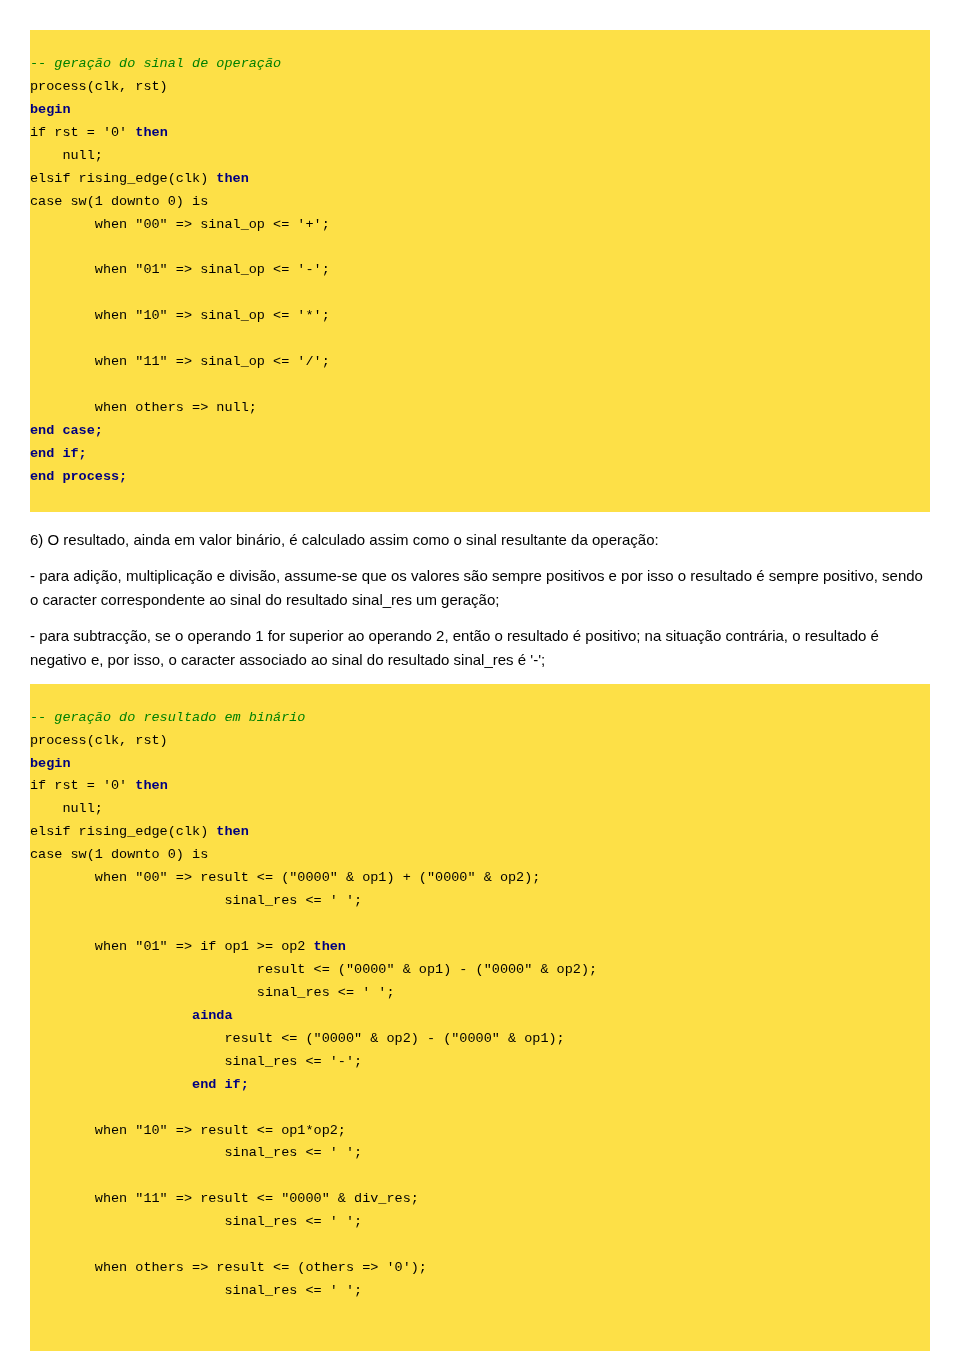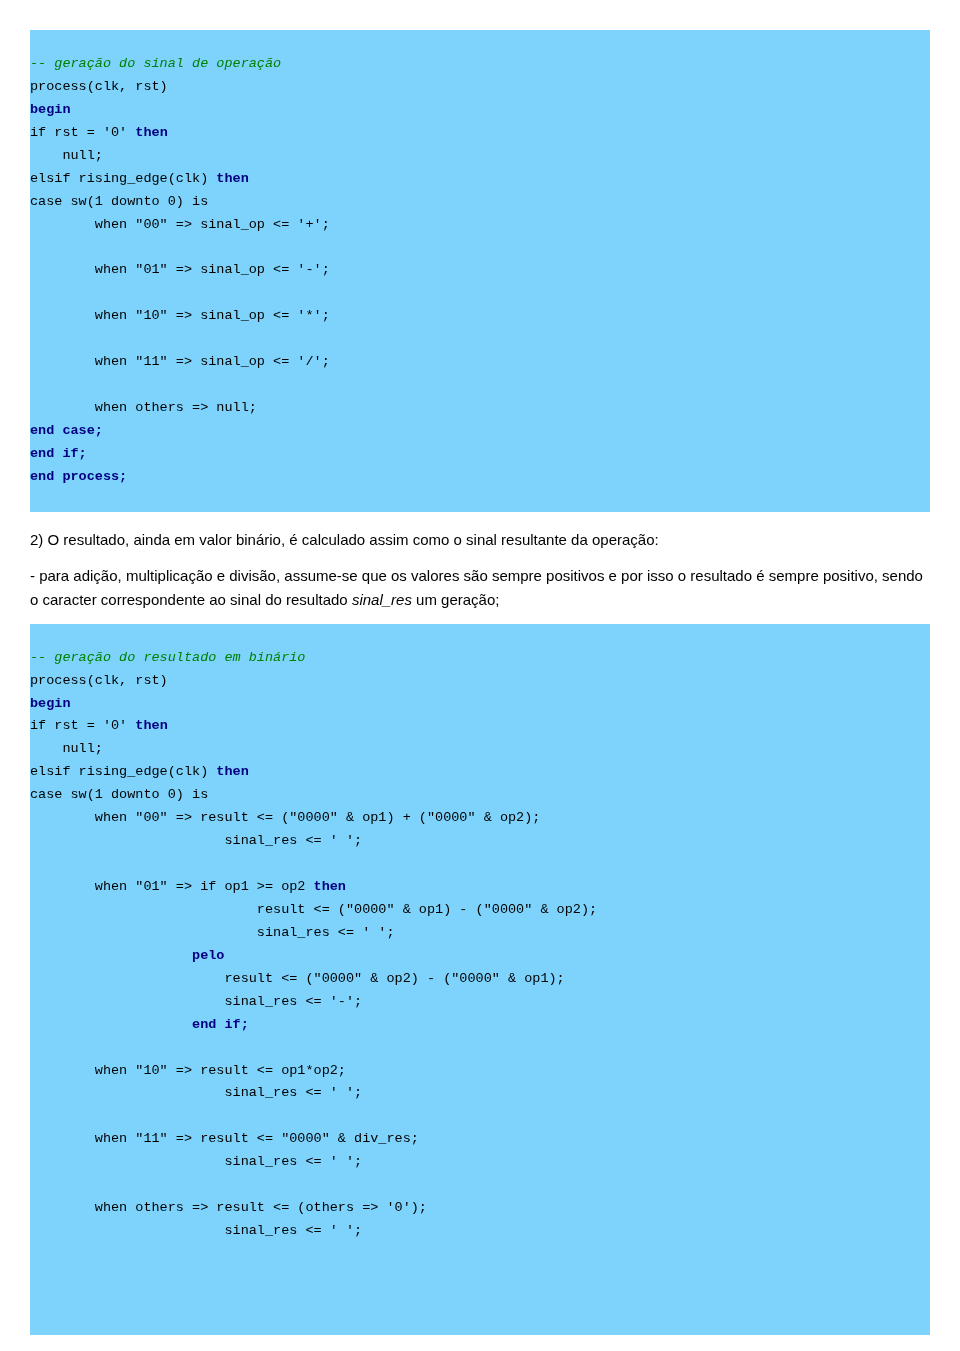--- a/index.html
+++ b/index.html
@@ -18,36 +18,35 @@
     }
     .paragraph {
       margin-bottom: 12px;
       line-height: 1.6;
     }
     .code-block {
       font-family: 'Courier New', Courier, monospace;
       font-size: 13.5px;
       line-height: 1.7;
       margin: 10px 0 16px 0;
-      background: #7dd3fc;
+      background: #fde047;
       white-space: pre;
     }
     .code-comment {
       color: #008000;
       font-style: italic;
     }
     .code-keyword {
       color: #000080;
       font-weight: bold;
     }
     .code-normal {
       color: #000;
     }
     .italic {
-      font-style: italic;
     }
   </style>
 </head>
 <body>
 
 <div>
 
 
   <div class="code-block">
 <span class="code-comment">-- geração do sinal de operação</span>
@@ -64,44 +63,49 @@
 <span class="code-normal">        when "10" =&gt; sinal_op &lt;= '*';</span>
 
 <span class="code-normal">        when "11" =&gt; sinal_op &lt;= '/';</span>
 
 <span class="code-normal">        when others =&gt; null;</span>
 <span class="code-keyword">end case;</span>
 <span class="code-keyword">end if;</span>
 <span class="code-keyword">end process;</span>
   </div>
 
-  <p class="paragraph">2) O resultado, ainda em valor binário, é calculado assim como o sinal resultante da operação:</p>
+  <p class="paragraph">6) O resultado, ainda em valor binário, é calculado assim como o sinal resultante da operação:</p>
 
   <p class="paragraph">
     <span>- para adição, multiplicação e divisão, assume-se que os valores são sempre positivos e por isso o resultado é sempre positivo, sendo o caracter correspondente ao sinal do resultado</span>
     <span class="italic">sinal_res</span>
     <span>um geração;</span>
   </p>
 
+  <p class="paragraph">
+    <span>- para subtracção, se o operando 1 for superior ao operando 2, então o resultado é positivo; na situação contrária, o resultado é negativo e, por isso, o caracter associado ao sinal do resultado</span>
+    <span class="italic">sinal_res</span>
+    <span>é '-';</span>
+  </p>
 
   <div class="code-block">
 <span class="code-comment">-- geração do resultado em binário</span>
 <span class="code-normal">process(clk, rst)</span>
 <span class="code-keyword">begin</span>
 <span class="code-normal">if rst = '0' <span class="code-keyword">then</span></span>
 <span class="code-normal">    null;</span>
 <span class="code-normal">elsif rising_edge(clk) <span class="code-keyword">then</span></span>
 <span class="code-normal">case sw(1 downto 0) is</span>
 <span class="code-normal">        when "00" =&gt; result &lt;= ("0000" &amp; op1) + ("0000" &amp; op2);</span>
 <span class="code-normal">                        sinal_res &lt;= ' ';</span>
 
 <span class="code-normal">        when "01" =&gt; if op1 &gt;= op2 <span class="code-keyword">then</span></span>
 <span class="code-normal">                            result &lt;= ("0000" &amp; op1) - ("0000" &amp; op2);</span>
 <span class="code-normal">                            sinal_res &lt;= ' ';</span>
-<span class="code-keyword">                    pelo</span>
+<span class="code-keyword">                    ainda</span>
 <span class="code-normal">                        result &lt;= ("0000" &amp; op2) - ("0000" &amp; op1);</span>
 <span class="code-normal">                        sinal_res &lt;= '-';</span>
 <span class="code-keyword">                    end if;</span>
 
 <span class="code-normal">        when "10" =&gt; result &lt;= op1*op2;</span>
 <span class="code-normal">                        sinal_res &lt;= ' ';</span>
 
 <span class="code-normal">        when "11" =&gt; result &lt;= "0000" &amp; div_res;</span>
 <span class="code-normal">                        sinal_res &lt;= ' ';</span>
 

